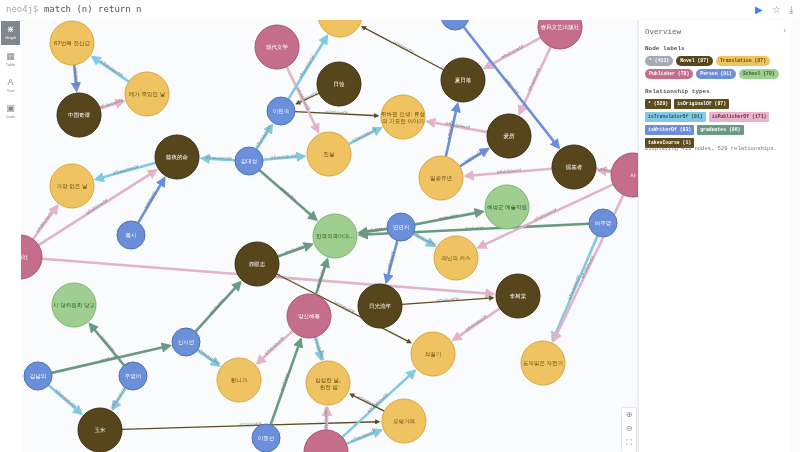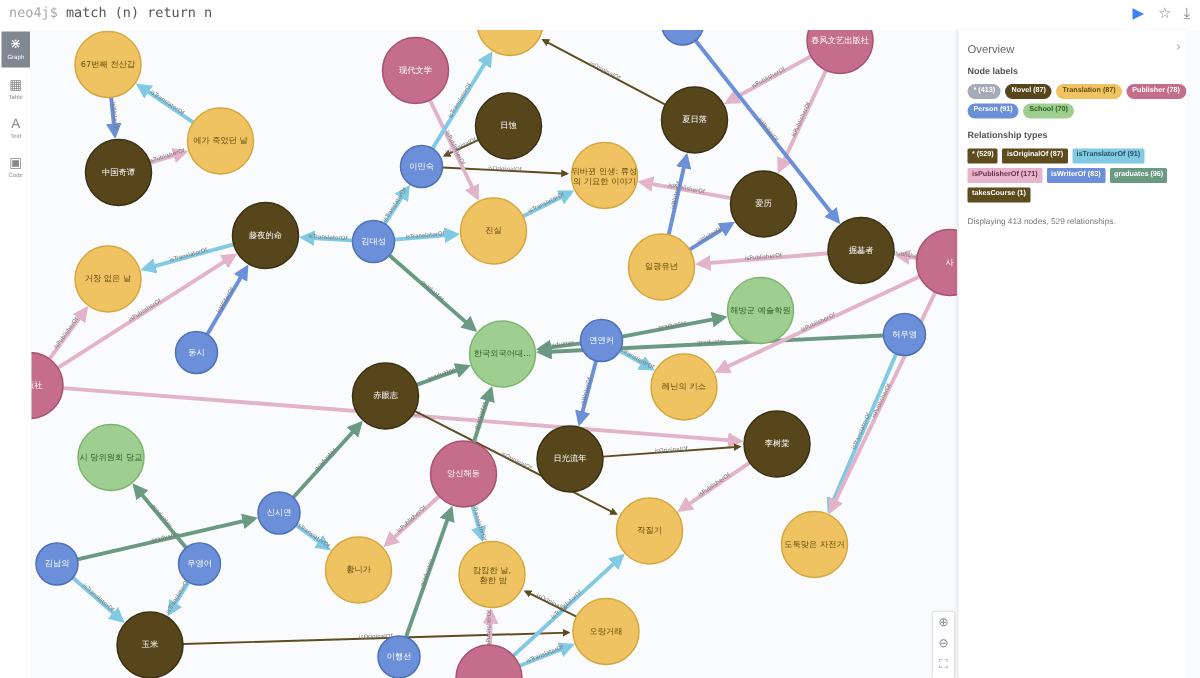--- a/index.html
+++ b/index.html
@@ -10,21 +10,21 @@
   .tb-icon{position:absolute;top:4px;font-size:10px;color:#888;cursor:pointer;}
   .sidebar{position:absolute;left:0;top:20px;width:21px;height:432px;background:#fff;border-right:1px solid #eef0f3;}
   .sb-item{position:absolute;left:1px;width:19px;height:24px;text-align:center;color:#888;font-size:4px;cursor:pointer;}
   .sb-item .ic{display:block;font-size:9px;line-height:12px;margin-top:2px;}
   .sb-item.active{background:#7f8791;color:#fff;}
   .canvas{position:absolute;left:21px;top:20px;width:617px;height:432px;background:#f9fbfd;overflow:hidden;}
   .canvas svg{position:absolute;left:-21px;top:-20px;}
   .node-label{font-size:5.5px;font-family:"DejaVu Sans",sans-serif;text-anchor:middle;dominant-baseline:middle;}
   .zoom-ctl{position:absolute;left:621px;top:407px;width:14px;height:44px;background:#fff;border:1px solid #e6e8eb;border-radius:2px;}
   .zoom-ctl div{height:14px;text-align:center;font-size:8px;color:#888;line-height:14px;cursor:pointer;}
-  .panel{position:absolute;left:638px;top:20px;width:153px;height:432px;background:#fff;border-left:1px solid #e8eaed;box-shadow:-1px 0 3px rgba(0,0,0,0.05);}
+  .panel{position:absolute;left:638px;top:20px;width:153px;height:432px;background:#fff;border-left:1px solid #e8eaed;box-shadow:-1px 0 3px rgba(0,0,0,0.05);font-family:Liberation Mono, monospace;}
   .panel h1{margin:0;position:absolute;left:6px;top:8px;font-size:7.5px;font-weight:normal;color:#666;}
   .panel .chev{position:absolute;right:5px;top:6px;font-size:8px;color:#999;cursor:pointer;}
   .panel h2{margin:0;position:absolute;left:6px;font-size:6px;font-weight:bold;color:#555;}
   .pill-row{position:absolute;left:6px;display:flex;flex-wrap:wrap;gap:3px;width:146px;}
   .pill{font-size:4.8px;font-weight:bold;padding:2px 4px;border-radius:7px;color:#fff;white-space:nowrap;line-height:6px;cursor:pointer;}
   .rel{font-size:4.8px;font-weight:bold;padding:2px 3px;border-radius:1px;color:#fff;white-space:nowrap;line-height:6px;cursor:pointer;}
   .panel .status{position:absolute;left:6px;top:125px;font-size:5.5px;color:#777;}
   .rightedge{position:absolute;left:791px;top:20px;width:9px;height:432px;background:#f9fbfd;}
 </style>
 </head>

